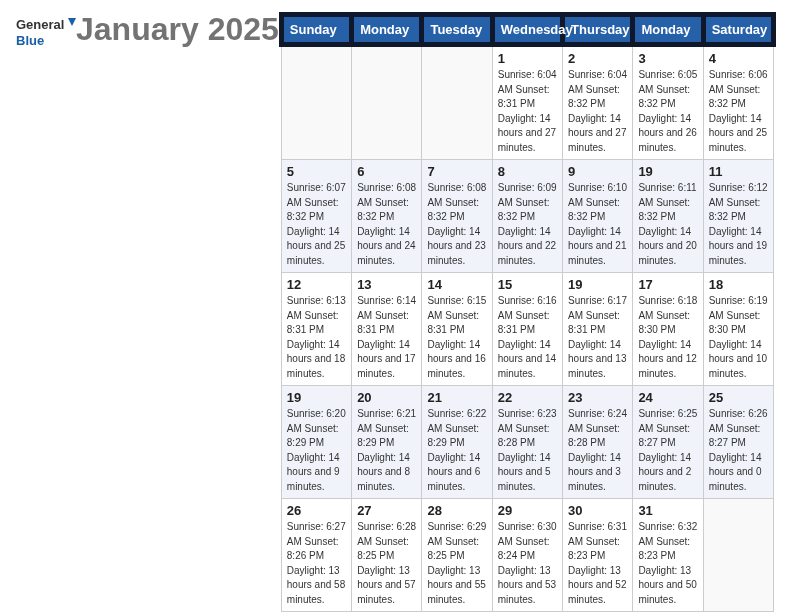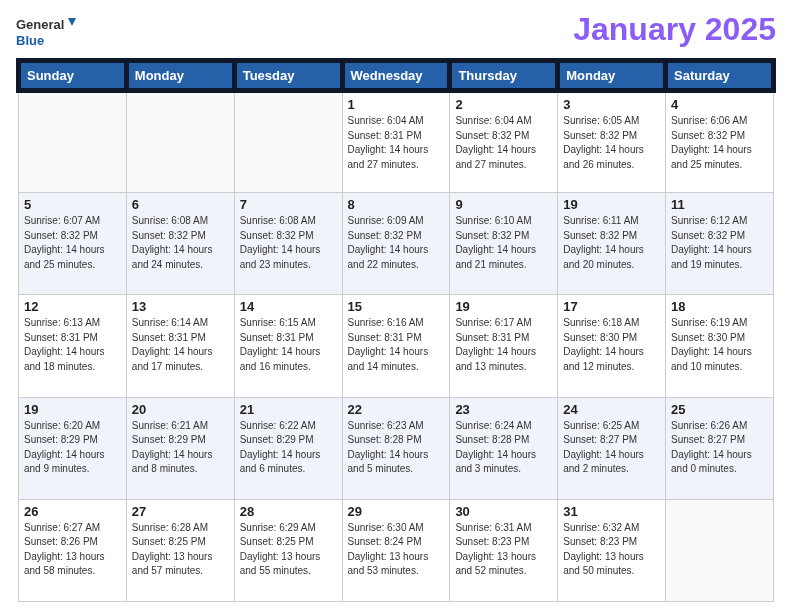--- a/index.html
+++ b/index.html
@@ -8,40 +8,39 @@
       height: 612px;
       font-family: Arial, sans-serif;
       background: #fff;
       overflow: hidden;
     }
     .page {
       width: 792px;
       height: 612px;
       padding: 12px 16px 10px 16px;
       display: flex;
-      flex-direction: column;
     }
     .header {
       display: flex;
       align-items: flex-start;
       justify-content: space-between;
       margin-bottom: 6px;
     }
     .logo {
       display: flex;
       align-items: center;
       gap: 4px;
     }
     .title-block {
       text-align: right;
     }
     .month-title {
       font-size: 32px;
       font-weight: bold;
-      color: #8b5cf6;
+      color: #737373;
       line-height: 1.1;
     }
     .location {
       font-size: 14px;
       color: #444;
       margin-top: 2px;
     }
     .calendar {
       flex: 1;
       border: 1px solid #bbb;

